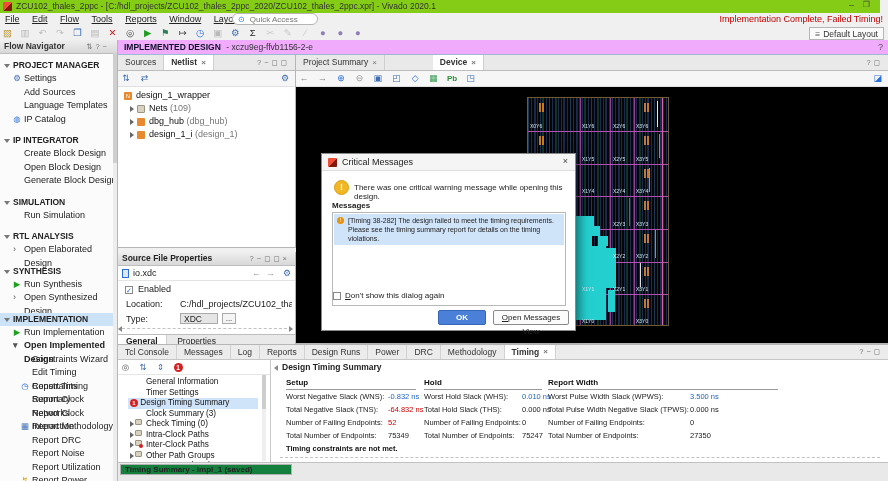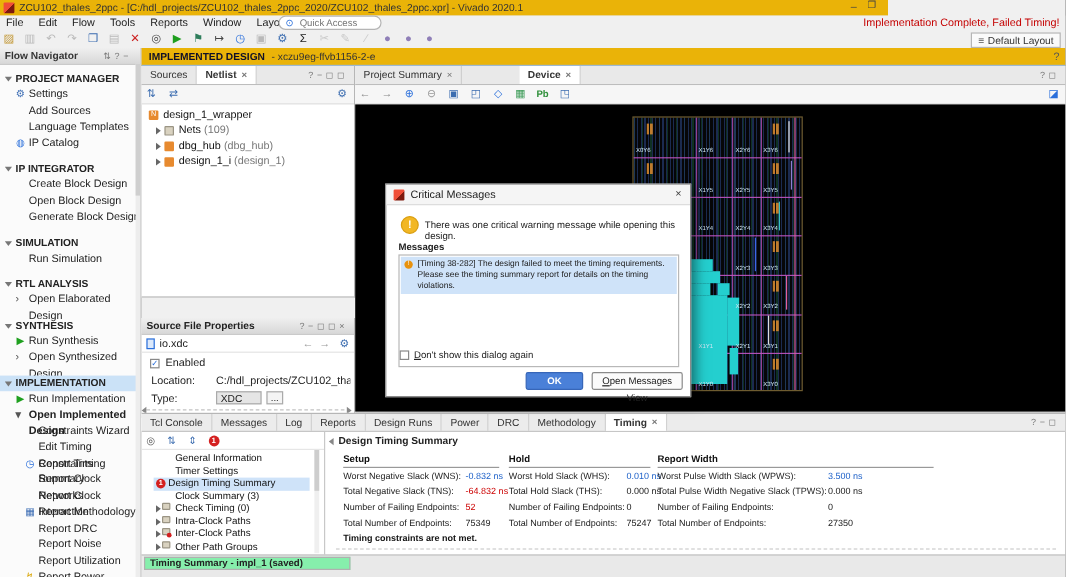--- a/index.html
+++ b/index.html
@@ -8,24 +8,24 @@
   .abs{position:absolute;}
   .nw{white-space:nowrap;}
   .hdrgrad{background:linear-gradient(#efefef,#d8d8d8);border-bottom:1px solid #bdbdbd;}
   .panel{background:#fff;border-right:1px solid #b6b6b6;border-bottom:1px solid #b6b6b6;box-sizing:border-box;}
   .tabbar{background:#e9e9e9;border-bottom:1px solid #bdbdbd;display:flex;align-items:stretch;}
   .tab{padding:0 7px;line-height:15px;font-size:8.5px;color:#333;border-right:1px solid #cfcfcf;background:#e9e9e9;display:flex;gap:4px;align-items:center;}
   .tab.active{background:#fff;font-weight:bold;}
   .tclose{color:#777;font-size:8px;}
   .vivlogo{display:inline-block;width:9px;height:9px;background:linear-gradient(135deg,#f04e37 55%,#7e1a0e 55%);border-radius:1px;}
   
-  #titlebar{left:0;top:0;width:740px;height:13px;background:#eab308;border-bottom:1px solid #dcdcdc;}
+  #titlebar{left:0;top:0;width:880px;height:13px;background:#84cc16;border-bottom:1px solid #dcdcdc;}
   #titlebar .ttl{position:absolute;left:16px;top:1px;font-size:8.5px;color:#333;}
   #menubar{left:0;top:13px;width:888px;height:12px;background:#f0f0f0;}
-  .menuitem{display:inline-block;padding:0 5px;line-height:12px;font-size:9px;color:#222;}
+  .menuitem{display:inline-block;padding:0 5px;line-height:12px;font-size:9px;color:#222;text-decoration:underline;}
   #quickaccess{position:absolute;left:232px;top:13px;height:10px;border:1px solid #b5b5b5;border-radius:6px;background:#fff;display:flex;align-items:center;padding:0 5px;gap:3px;}
   #quickaccess input{border:none;outline:none;background:transparent;font-size:8px;width:60px;color:#666;font-family:"Liberation Sans",sans-serif;}
   #toolbar{left:0;top:25px;width:888px;height:15px;background:#f0f0f0;border-bottom:1px solid #c8c8c8;}
   .tbi{display:inline-block;width:15px;text-align:center;line-height:15px;font-size:9.5px;color:#555;}
   .tbi.c1{color:#c49a3a}.tbi.c2{color:#b9b9b9}.tbi.c7{color:#cc2222}.tbi.c8{color:#444}
   .tbi.c9{color:#1e9e1e}.tbi.c10{color:#2e7d5b}.tbi.c12{color:#2a6fdb}.tbi.c14{color:#3c6db0}
   .tbi.c15{color:#222}.tbi.cd{color:#c9c9c9}.tbi.cp{color:#8f7fb8}
   #deflayout{position:absolute;right:4px;top:27px;height:11px;border:1px solid #b5b5b5;background:#fafafa;display:flex;align-items:center;gap:3px;padding:0 5px;font-size:8.5px;color:#333;}
   
   #flownav{left:0;top:40px;width:118px;height:441px;background:#fbfbfb;border-right:1px solid #b6b6b6;box-sizing:border-box;overflow:hidden;}
@@ -39,21 +39,21 @@
   .fnrow{height:13.5px;line-height:13.5px;font-size:9px;position:relative;padding-left:24px;color:#222;}
   .fnrow.sub{padding-left:32px;}
   .fni{position:absolute;left:12px;top:0;width:10px;text-align:center;font-size:8.5px;}
   .fnrow.sub .fni{left:20px;}
   .fnexp{position:absolute;left:13px;top:0;font-size:9px;color:#555;}
   .ic-gear{color:#3f6fb5}.ic-run{color:#1fa01f}.ic-ip{color:#2a6fdb}.ic-clock{color:#2a6fdb}.ic-meth{color:#3f6fb5}.ic-pow{color:#d9a400}
   .fnbold{font-weight:bold;}
   #fnscroll{position:absolute;right:0;top:13px;width:4px;height:428px;background:#ededed;}
   #fnscroll .thumb{position:absolute;top:0;left:0;width:4px;height:110px;background:#cfcfcf;}
   
-  #implbar{left:118px;top:40px;width:770px;height:15px;background:#eab308;border-bottom:1px solid #9db8d2;box-sizing:border-box;line-height:14px;padding-left:6px;}
+  #implbar{left:118px;top:40px;width:770px;height:15px;background:#f0abfc;border-bottom:1px solid #9db8d2;box-sizing:border-box;line-height:14px;padding-left:6px;}
   #implbar .b{font-weight:bold;font-size:8.5px;color:#101028;}
   #implbar .r{font-size:8.5px;color:#333;margin-left:3px;}
   #implbar .q{position:absolute;right:5px;top:0;color:#555;}
   
   .ptool{background:#f6f6f6;border-bottom:1px solid #e0e0e0;height:15px;line-height:15px;}
   .pti{display:inline-block;width:16px;text-align:center;font-size:9px;color:#3c6db0;}
   .pctr{position:absolute;right:5px;top:0;font-size:7.5px;color:#777;letter-spacing:3px;line-height:15px;}
   
   .trow{position:relative;height:13px;line-height:13px;font-size:9px;color:#111;white-space:nowrap;}
   .caret{position:absolute;top:4px;width:0;height:0;border-top:3px solid transparent;border-bottom:3px solid transparent;border-left:4px solid #666;}
@@ -98,21 +98,21 @@
   .timrow{position:absolute;height:10.5px;line-height:10.5px;font-size:8.2px;color:#111;white-space:nowrap;}
   .timsel{background:#cfe3f9;}
   .col{position:absolute;}
   .colhdr{font-weight:bold;font-size:8px;border-bottom:1px solid #999;height:12px;line-height:12px;color:#111;}
   .crow{position:relative;height:13px;line-height:13px;font-size:7.5px;color:#222;white-space:nowrap;}
   .cval{position:absolute;top:0;}
   .v-link{color:#1f62c9;}
   .v-bad{color:#cc0000;}
   #timfooter{font-weight:bold;font-size:7.5px;color:#111;}
   #statusbar{left:118px;top:462px;width:770px;height:19px;background:#e9e9e9;border-top:1px solid #c2c2c2;box-sizing:border-box;}
-  #statusbox{position:absolute;left:2px;top:1px;width:172px;height:11px;background:#86efac;border:1px solid #b0b0b0;font-weight:bold;font-size:8px;line-height:10px;padding-left:4px;box-sizing:border-box;}
+  #statusbox{position:absolute;left:2px;top:1px;width:172px;height:11px;background:#15803d;border:1px solid #b0b0b0;font-weight:bold;font-size:8px;line-height:10px;padding-left:4px;box-sizing:border-box;}
   .scrollv{position:absolute;width:4px;background:#efefef;}
   .scrollv .thumb{position:absolute;left:0;width:4px;background:#cdcdcd;}
   .dash{border-top:1px dashed #c2c2c2;}
   .tri-l{width:0;height:0;border-top:3px solid transparent;border-bottom:3px solid transparent;border-right:4px solid #888;display:inline-block;}
   .tri-r{width:0;height:0;border-top:3px solid transparent;border-bottom:3px solid transparent;border-left:4px solid #888;display:inline-block;}
 </style>
 </head>
 <body>
 
 <div id="app">
@@ -254,21 +254,21 @@
       </div>
       <div class="trow">
         <span class="caret" style="left:8px;"></span>
         <span class="sq or" style="left:15px;"></span>
         <span style="margin-left:27px;">design_1_i</span>
         <span class="sfx"> </span><span class="sfx">(design_1)</span>
       </div>
     </div>
   </div>
 
-  <div class="abs panel" style="left:118px;top:265px;width:178px;height:96px;">
+  <div class="abs panel" style="left:118px;top:252px;width:178px;height:96px;">
     <div class="hdrgrad" style="height:13px;position:relative;">
       <span style="font-weight:bold;font-size:8.5px;line-height:13px;padding-left:4px;">Source File Properties</span>
       <span class="pctr" style="line-height:13px;"><span>?</span><span>−</span><span>◻</span><span>◻</span><span>×</span></span>
     </div>
     <div style="height:14px;border-bottom:1px solid #e4e4e4;position:relative;line-height:14px;">
       <span style="position:absolute;left:4px;top:2.5px;width:7px;height:9px;background:#dce9fb;border:1px solid #2a6fdb;box-sizing:border-box;"></span>
       <span style="margin-left:15px;font-size:9px;">io.xdc</span>
       <span style="position:absolute;right:34px;color:#999;">←</span>
       <span style="position:absolute;right:20px;color:#999;">→</span>
       <span style="position:absolute;right:4px;color:#3c6db0;">⚙</span>

